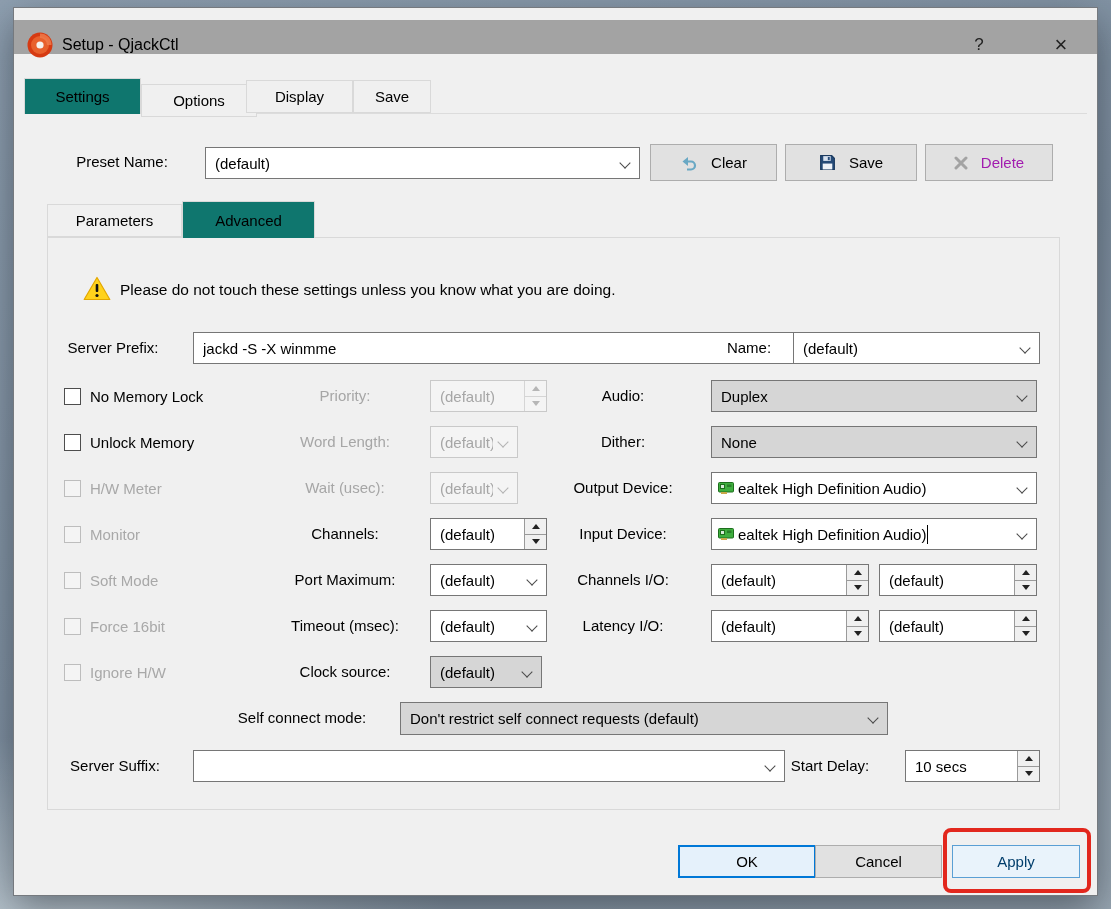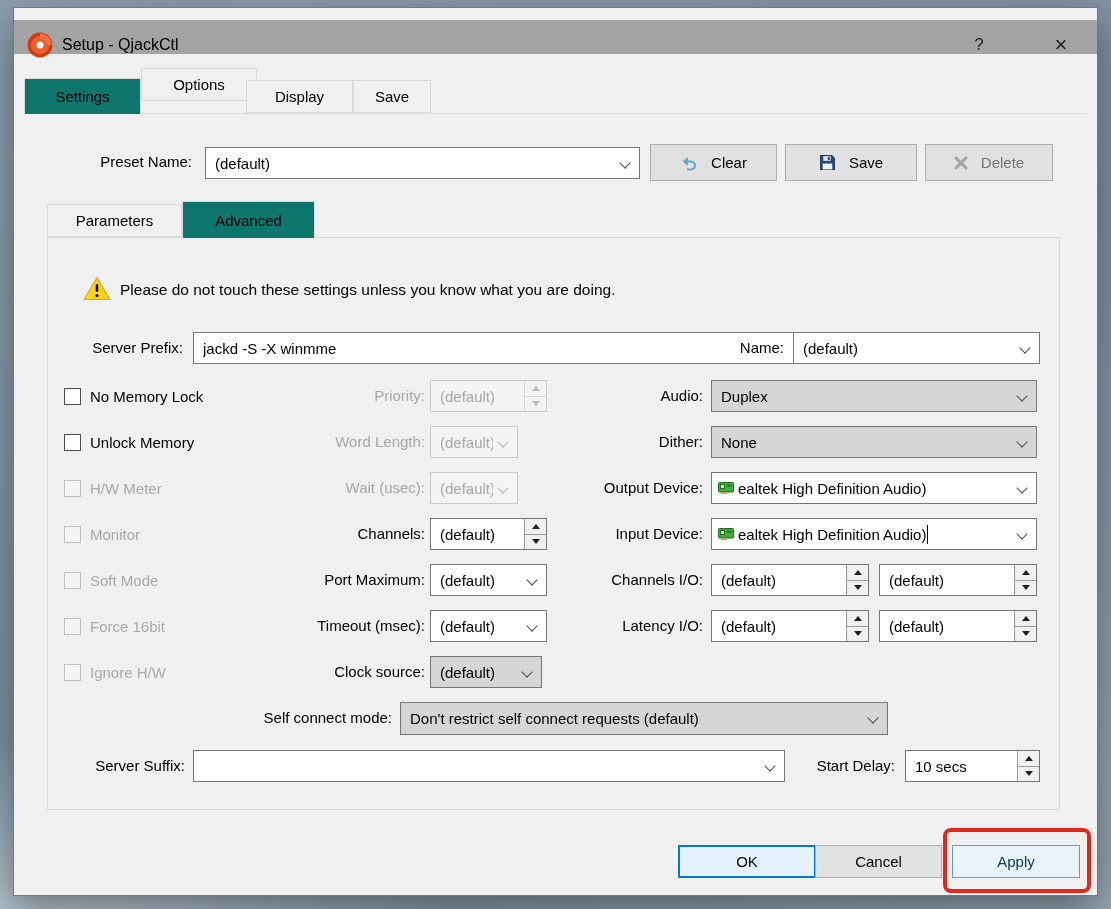--- a/index.html
+++ b/index.html
@@ -13,21 +13,21 @@
   .titlebar{position:absolute;left:0;top:12px;width:100%;height:34px;background:#a3a3a3}
   .app-icon{position:absolute;left:13px;top:12px;width:26px;height:26px}
   .title-text{position:absolute;left:48px;top:0;height:50px;line-height:50px;font-size:16px;color:#000;white-space:nowrap}
   .tb-btn{position:absolute;top:0;height:50px;width:42px;display:flex;align-items:center;justify-content:center;color:#222;cursor:default}
   .tb-help{left:944px;font-size:17px}
   .tb-close{left:1026px;font-size:22px}
   .tabline{position:absolute;left:10px;top:105px;width:1063px;border-top:1px solid #dcdcdc}
   .tab{position:absolute;display:flex;align-items:center;justify-content:center;font-size:15px;background:#f0f0f0;border:1px solid #d9d9d9;color:#000;white-space:nowrap}
   .tab.active{background:#0f766e;z-index:2;border-bottom:none}
   .pane{position:absolute;border:1px solid #d9d9d9;background:#f0f0f0}
-  .lbl{position:absolute;font-size:15px;color:#000;line-height:32px;text-align:right;white-space:nowrap}
+  .lbl{position:absolute;font-size:15px;color:#000;line-height:32px;text-align:center;white-space:nowrap}
   .lbl.disabled{color:#a6a6a6}
   .warn-text{position:absolute;font-size:15.5px;color:#000;line-height:26px;white-space:nowrap}
   .combo{position:absolute;height:32px;background:#fff;border:1px solid #767676;font-size:15px;color:#000;display:flex;align-items:center;padding:0 24px 0 9px;white-space:nowrap;overflow:hidden}
   .combo .chev{position:absolute;right:10px;top:11px;width:8px;height:8px;border-right:1.6px solid #4a4a4a;border-bottom:1.6px solid #4a4a4a;transform:rotate(45deg)}
   .combo.gray{background:#d6d6d6}
   .combo.disabled{background:#f4f4f4;border-color:#c9c9c9;color:#a6a6a6}
   .combo.disabled .chev{border-color:#b3b3b3}
   .combo.deviced{padding-left:6px}
   .spin{position:absolute;height:32px;background:#fff;border:1px solid #767676;font-size:15px;color:#000;display:flex;align-items:center;padding-left:9px;white-space:nowrap}
   .spin .btns{position:absolute;top:0;right:0;bottom:0;width:22px;display:flex;flex-direction:column;border-left:1px solid #9a9a9a}
@@ -39,21 +39,21 @@
   .spin.disabled .btns{border-color:#d5d5d5}
   .spin.disabled .btns span{background:#f4f4f4}
   .spin.disabled .btns span + span{border-color:#d5d5d5}
   .spin.disabled .up::after{border-bottom-color:#b6b6b6}
   .spin.disabled .dn::after{border-top-color:#b6b6b6}
   .check{position:absolute;height:32px;display:flex;align-items:center;gap:9px;font-size:15px;color:#000}
   .check .box{width:17px;height:17px;background:#fff;border:1px solid #4d4d4d;flex:none}
   .check.disabled{color:#a8a8a8}
   .check.disabled .box{border-color:#bdbdbd;background:#f4f4f4}
   .btn{position:absolute;display:flex;align-items:center;justify-content:center;gap:9px;background:#e1e1e1;border:1px solid #adadad;font-size:15px;color:#000}
-  .btn.disabled{color:#737373}
+  .btn.disabled{color:#a21caf}
   .btn-ok{background:#e5f1fb;border:2px solid #0078d7}
   .btn-apply{background:#e9f3fb;border:1px solid #5a9fd4;color:#003d6b}
   .annotation{position:absolute;border:4px solid #e2271d;border-radius:8px;z-index:9;pointer-events:none}
   .caret{display:inline-block;width:0;border-left:1.5px solid #000;height:19px;margin-left:1px}
   .val{overflow:hidden;white-space:nowrap}
   .dev-icon{margin-right:4px;flex:none;display:inline-flex}
 </style>
 </head>
 <body>
 
@@ -68,21 +68,21 @@
         <circle cx="13" cy="13" r="3.6" fill="#f6f2ee"></circle>
       </svg>
     </span>
     <span class="title-text">Setup - QjackCtl</span>
     <div class="tb-btn tb-help">?</div>
     <div class="tb-btn tb-close">×</div>
   </div>
 
   <div class="tabline"></div>
   <div class="tab active" style="left:10px;top:70px;width:117px;height:36px">Settings</div>
-  <div class="tab" style="left:127px;top:60px;width:116px;height:33px">Options</div>
+  <div class="tab" style="left:127px;top:76px;width:116px;height:33px">Options</div>
   <div class="tab" style="left:232px;top:72px;width:107px;height:33px">Display</div>
   <div class="tab" style="left:339px;top:72px;width:78px;height:33px">Save</div>
 
   <div class="lbl" style="left:38px;top:138px;width:140px">Preset Name:</div>
   <div class="combo" style="left:191px;top:139px;width:435px">
     <span class="val">(default)</span>
     <span class="chev"></span>
   </div>
   <div class="btn" style="left:636px;top:136px;width:127px;height:37px">
     <span class="dev-icon">

